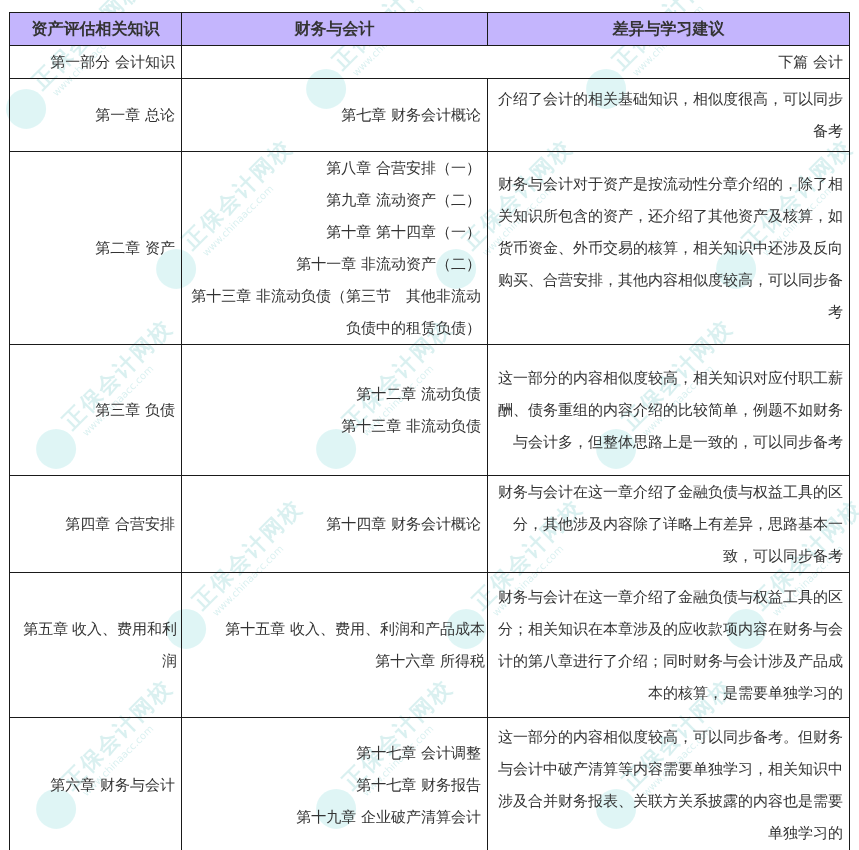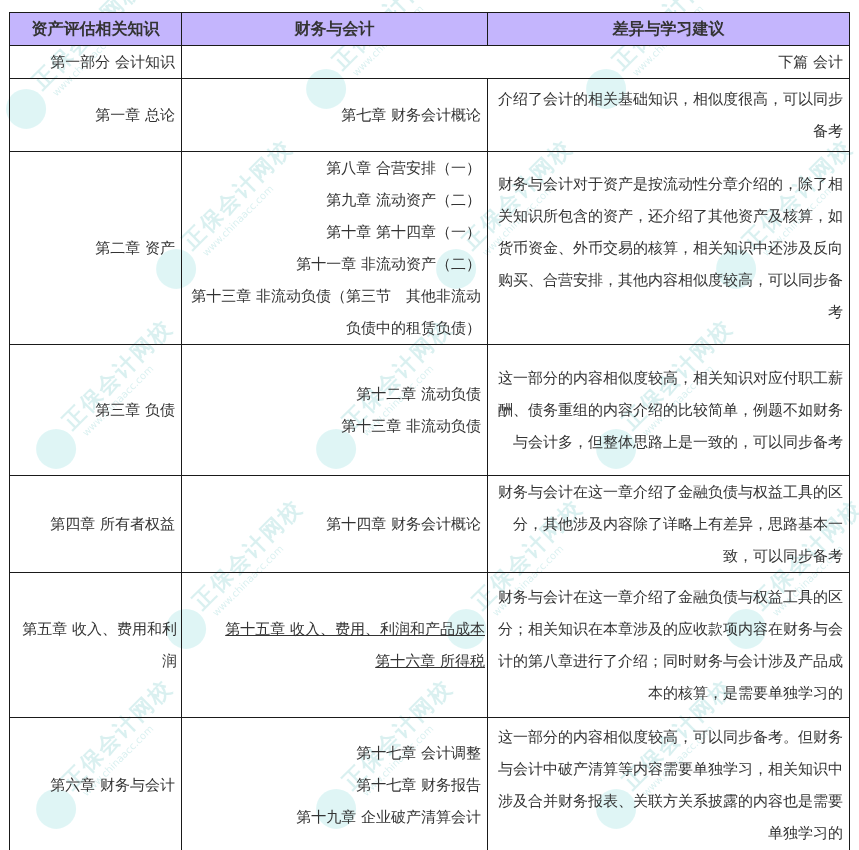--- a/index.html
+++ b/index.html
@@ -171,33 +171,33 @@
       </td>
       <td class="c2">
         <span class="line">第十二章 流动负债</span>
         <span class="line">第十三章 非流动负债</span>
       </td>
       <td class="c3">这一部分的内容相似度较高，相关知识对应付职工薪酬、债务重组的内容介绍的比较简单，例题不如财务与会计多，但整体思路上是一致的，可以同步备考</td>
     </tr>
 
     <tr style="height:94px;">
       <td class="c1">
-        <span class="line">第四章 所有者权益</span>
+        <span class="line">第四章 合营安排</span>
       </td>
       <td class="c2">
         <span class="line">第十四章 财务会计概论</span>
       </td>
       <td class="c3">财务与会计在这一章介绍了金融负债与权益工具的区分，其他涉及内容除了详略上有差异，思路基本一致，可以同步备考</td>
     </tr>
 
     <tr style="height:145px;">
-      <td class="c1" style="padding:10px 4px;">
+      <td class="c1" style="padding:10px 4px;font-family:Liberation Serif, serif;">
         <span class="line">第五章 收入、费用和利润</span>
       </td>
-      <td class="c2" style="padding:0 2px;text-decoration:underline;">
+      <td class="c2" style="padding:0 2px;">
         <span class="line">第十五章 收入、费用、利润和产品成本</span>
         <span class="line">第十六章 所得税</span>
       </td>
       <td class="c3">财务与会计在这一章介绍了金融负债与权益工具的区分；相关知识在本章涉及的应收款项内容在财务与会计的第八章进行了介绍；同时财务与会计涉及产品成本的核算，是需要单独学习的</td>
     </tr>
 
     <tr style="height:134px;">
       <td class="c1">
         <span class="line">第六章 财务与会计</span>
       </td>

